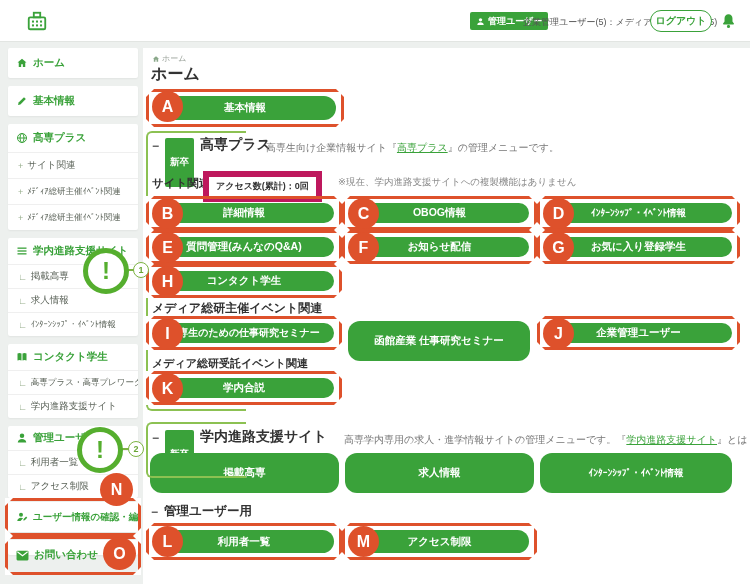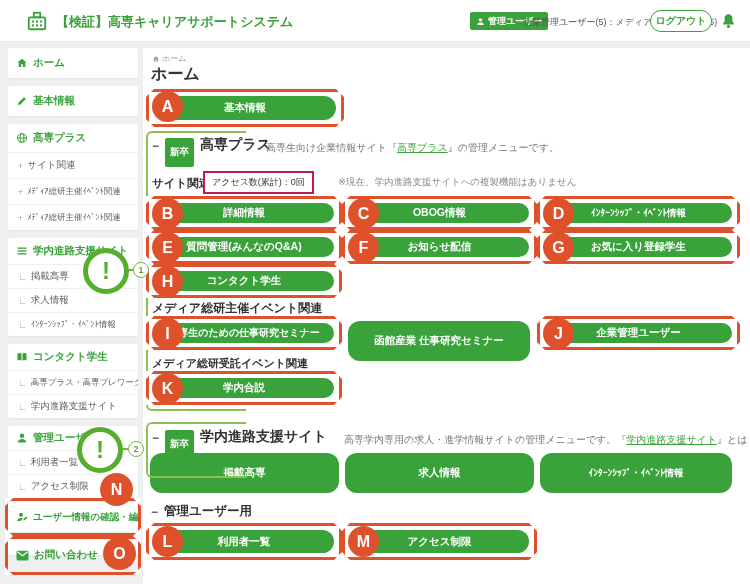--- a/index.html
+++ b/index.html
@@ -18,26 +18,26 @@
   .srow.sub{color:#5a6258;font-weight:normal;font-size:9.5px;border-top:1px solid #efefef;padding-left:10px;gap:4px}
   .srow.sub.long{font-size:8.5px}
   .srow .pfx{color:#9ab08f;font-size:9px;flex:0 0 auto}
   .r30{height:30px}.r28{height:28px}.r26{height:26px}.r24{height:24px}
   .fs9{font-size:9.5px}
   
   .mainbg{position:absolute;left:143px;top:48px;width:607px;height:536px;background:#fff;z-index:1}
   .crumb{position:absolute;left:152px;top:53px;font-size:8px;color:#9aa29a;display:flex;align-items:center;gap:2px;z-index:2}
   .h1{position:absolute;left:151px;top:64px;font-size:16px;font-weight:bold;color:#333;z-index:2}
   .minus{position:absolute;color:#555;font-size:12px;font-weight:bold;z-index:2}
-  .nbadge{position:absolute;background:#3aa23a;color:#fff;font-size:9.5px;font-weight:bold;padding:8px 5px;border-radius:2px;z-index:2;white-space:nowrap}
+  .nbadge{position:absolute;background:#3aa23a;color:#fff;font-size:9.5px;font-weight:bold;padding:18px 5px;border-radius:2px;z-index:2;white-space:nowrap}
   .stitle{position:absolute;font-size:14px;font-weight:bold;color:#333;z-index:2;white-space:nowrap}
   .desc{position:absolute;font-size:10px;color:#777;z-index:2;white-space:nowrap}
   .dlink{color:#3aa23a;text-decoration:underline;cursor:pointer}
   .slabel{position:absolute;font-weight:bold;color:#333;z-index:2;white-space:nowrap}
-  .accbox{position:absolute;border:2px solid #be185d;font-size:9px;font-weight:normal;color:#333;padding:3px 7px;background:#fff;z-index:2;white-space:nowrap}
+  .accbox{position:absolute;border:6px solid #be185d;font-size:9px;font-weight:bold;color:#333;padding:3px 7px;background:#fff;z-index:2;white-space:nowrap}
   .note{position:absolute;font-size:9.5px;color:#888;z-index:2;white-space:nowrap}
   
   .gbtn{background:#3aa23a;color:#fff;font-weight:bold;font-size:10.5px;border-radius:12px;display:flex;align-items:center;justify-content:center;white-space:nowrap;cursor:pointer}
   .free{position:absolute;height:40px;z-index:2}
   
   .rb{position:absolute;border:3px solid #de512b;z-index:4;background:transparent}
   .rb::before{content:"";position:absolute;left:-3px;top:-3px;width:0;height:0;border-top:8px solid #fff;border-right:8px solid transparent}
   .rb::after{content:"";position:absolute;left:-3px;bottom:-3px;width:0;height:0;border-bottom:8px solid #fff;border-right:8px solid transparent}
   .rc{position:absolute;inset:0}
   .rc::before{content:"";position:absolute;right:-3px;top:-3px;width:0;height:0;border-top:8px solid #fff;border-left:8px solid transparent}
@@ -65,21 +65,20 @@
           <g fill="#3aa23a">
             <rect x="6.5" y="11.5" width="2.2" height="2.2"></rect>
             <rect x="10.9" y="11.5" width="2.2" height="2.2"></rect>
             <rect x="15.3" y="11.5" width="2.2" height="2.2"></rect>
             <rect x="6.5" y="15.7" width="2.2" height="2.2"></rect>
             <rect x="10.9" y="15.7" width="2.2" height="2.2"></rect>
             <rect x="15.3" y="15.7" width="2.2" height="2.2"></rect>
           </g>
         </svg>
     </span>
-    <span class="app-title">【検証】高専キャリアサポートシステム</span>
     <span class="rbadge">
       <svg width="9" height="9" viewBox="0 0 24 24">
           <circle cx="12" cy="7.5" r="4.5" fill="#fff"></circle>
           <path d="M3.5 21c0-4.5 4-7 8.5-7s8.5 2.5 8.5 7z" fill="#fff"></path>
         </svg>
       <span>管理ユーザー</span>
     </span>
     <span class="uinfo">企業管理ユーザー(5)：メディア総研株式会社(5)</span>
     <span class="logout">ログアウト</span>
     <span class="abs" style="left:720px;top:12px">

